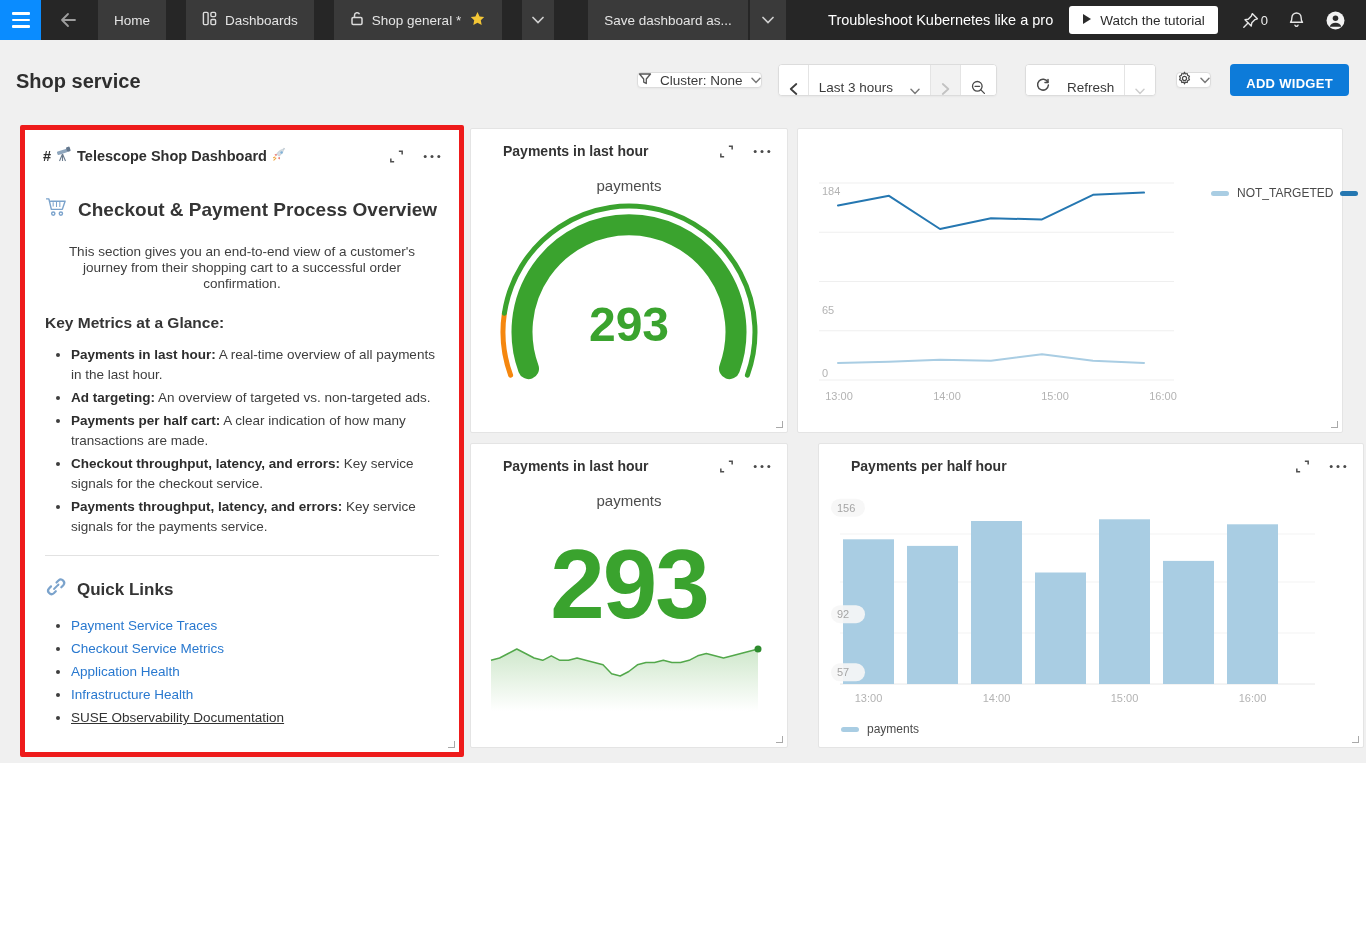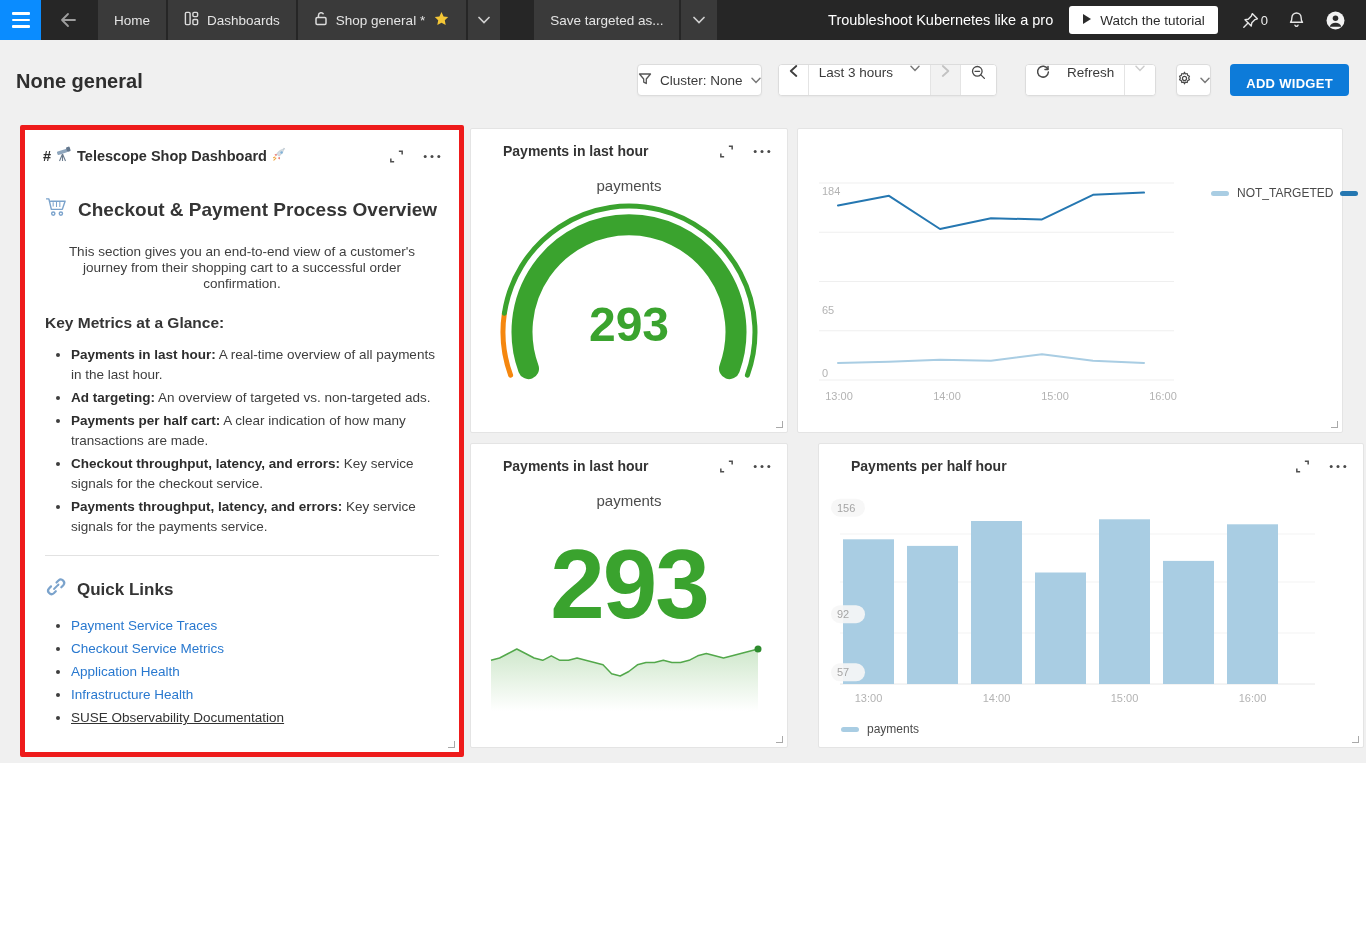--- a/index.html
+++ b/index.html
@@ -5,37 +5,37 @@
   * { box-sizing: border-box; margin: 0; padding: 0; }
   html,body { width:1366px; height:940px; background:#ffffff; font-family:"Liberation Sans", sans-serif; overflow:hidden; }
   .page { position:relative; width:1366px; height:940px; }
 
   
   .topbar { position:absolute; left:0; top:0; width:1366px; height:40px; background:#262626; display:flex; align-items:center; z-index:10; }
   .hamburger { width:41px; height:40px; background:#0a8cff; border:none; display:flex; flex-direction:column; justify-content:center; align-items:center; gap:4px; cursor:pointer; }
   .hamburger i { display:block; width:18px; height:2.4px; background:#fff; border-radius:1px; }
   .tb-iconbtn { background:transparent; border:none; color:#b9b9b9; display:flex; align-items:center; justify-content:center; height:40px; padding:0 10px; cursor:pointer; }
   .tab { height:40px; background:#3a3a3a; border:none; color:#e4e4e4; font-size:13.5px; font-family:inherit; display:flex; align-items:center; gap:8px; padding:0 16px; cursor:pointer; }
-  .tabs { display:flex; gap:2px; margin-left:11px; }
+  .tabs { display:flex; gap:20px; margin-left:11px; }
   .savegroup { display:flex; gap:2px; margin-left:34px; }
   .promo { color:#fff; font-size:14.5px; margin-left:auto; white-space:nowrap; }
   .tutorial-btn { margin-left:16px; height:28px; background:#fff; color:#2b2b2b; border:none; border-radius:3px; font-size:13.5px; font-family:inherit; display:flex; align-items:center; gap:8px; padding:0 13px; cursor:pointer; }
   .tb-right { display:flex; align-items:center; margin:0 10px 0 14px; }
   .pin-count { color:#eee; font-size:13px; margin-left:2px; }
 
   
   .workarea { position:absolute; left:0; top:40px; width:1366px; height:723px; background:#f0f0f0; }
 
   
   .pagehead { position:absolute; left:0; top:40px; width:1366px; height:80px; }
   .page-title { position:absolute; left:16px; top:30px; font-size:20px; font-weight:700; color:#2e2e2e; }
   .toolbar { position:absolute; right:17px; top:24px; display:flex; align-items:center; }
-  .tbtn { height:32px; background:#fff; border:1px solid #dcdcdc; border-radius:4px; box-shadow:0 1px 2px rgba(0,0,0,.04); display:flex; align-items:center; gap:8px; padding:0 0; font-size:13.5px; color:#3a3a3a; font-family:inherit; cursor:pointer; }
+  .tbtn { height:16px; background:#fff; border:1px solid #dcdcdc; border-radius:4px; box-shadow:0 1px 2px rgba(0,0,0,.04); display:flex; align-items:center; gap:8px; padding:0 0; font-size:13.5px; color:#3a3a3a; font-family:inherit; cursor:pointer; }
   .group { display:flex; height:32px; background:#fff; border:1px solid #dcdcdc; border-radius:4px; box-shadow:0 1px 2px rgba(0,0,0,.04); overflow:hidden; }
-  .group > * { border:none; border-left:1px solid #e4e4e4; background:#fff; height:100%; display:flex; align-items:flex-start; gap:17px; padding:0 10px; font-size:13.5px; color:#3a3a3a; font-family:inherit; cursor:pointer; }
+  .group > * { border:none; border-left:1px solid #e4e4e4; background:#fff; height:100%; display:flex; align-items:flex-end; gap:17px; padding:0 10px; font-size:13.5px; color:#3a3a3a; font-family:inherit; cursor:pointer; }
   .group > *:first-child { border-left:none; }
   .seg-disabled { background:#f2f2f2 !important; color:#c2c2c2 !important; cursor:default !important; }
   .add-widget { height:32px; background:#0d7bd9; color:#fff; border:none; border-radius:4px; font-size:13px; font-weight:700; letter-spacing:.3px; padding:12px 16px; font-family:inherit; cursor:pointer; }
   .sp16{width:16px;} .sp28{width:28px;} .sp20{width:20px;} .sp19{width:19px;}
 
   
   .card { position:absolute; background:#fff; border:1px solid #e4e4e4; border-radius:2px; }
   .card-head { position:relative; padding:14px 16px 0 16px; }
   .card-head h3 { font-size:14px; font-weight:700; color:#333;padding-left:16px; }
   .head-icons { position:absolute; right:12px; top:10px; display:flex; gap:10px; }
@@ -116,21 +116,21 @@
         </span>
       </button>
       <button class="tab" style="padding:0 10px">
         <svg width="12" height="8" viewBox="0 0 12 8">
             <path d="M1 1.5 L6 6.5 L11 1.5" stroke="#cfcfcf" stroke-width="1.7" fill="none" stroke-linecap="round"></path>
           </svg>
       </button>
     </nav>
     <div class="savegroup">
       <button class="tab">
-        <span>Save targeted as...</span>
+        <span>Save dashboard as...</span>
       </button>
       <button class="tab" style="padding:0 12px">
         <svg width="12" height="8" viewBox="0 0 12 8">
             <path d="M1 1.5 L6 6.5 L11 1.5" stroke="#cfcfcf" stroke-width="1.7" fill="none" stroke-linecap="round"></path>
           </svg>
       </button>
     </div>
     <span class="promo">Troubleshoot Kubernetes like a pro</span>
     <button class="tutorial-btn">
       <span>
@@ -160,21 +160,21 @@
             <circle cx="11" cy="8.6" r="2.9" fill="#2b2b2b"></circle>
             <path d="M4.8 17.6 a6.6 6.6 0 0 1 12.4 0" fill="#2b2b2b"></path>
           </svg>
       </button>
     </div>
   </header>
 
   <div class="workarea"></div>
 
   <div class="pagehead">
-    <div class="page-title">None general</div>
+    <div class="page-title">Shop service</div>
     <div class="toolbar">
       <button class="tbtn">
         <span>
           <svg width="14" height="14" viewBox="0 0 14 14" fill="none" stroke="#555" stroke-width="1.3" stroke-linejoin="round">
               <path d="M1.5 2 h11 L8.3 7 v4.5 l-2.6 -1.4 V7 Z"></path>
             </svg>
         </span>
         <span>Cluster: None</span>
         <svg width="10" height="7" viewBox="0 0 10 7">
             <path d="M1 1.2 L5 5.4 L9 1.2" stroke="#7a7a7a" stroke-width="1.5" fill="none" stroke-linecap="round"></path>

